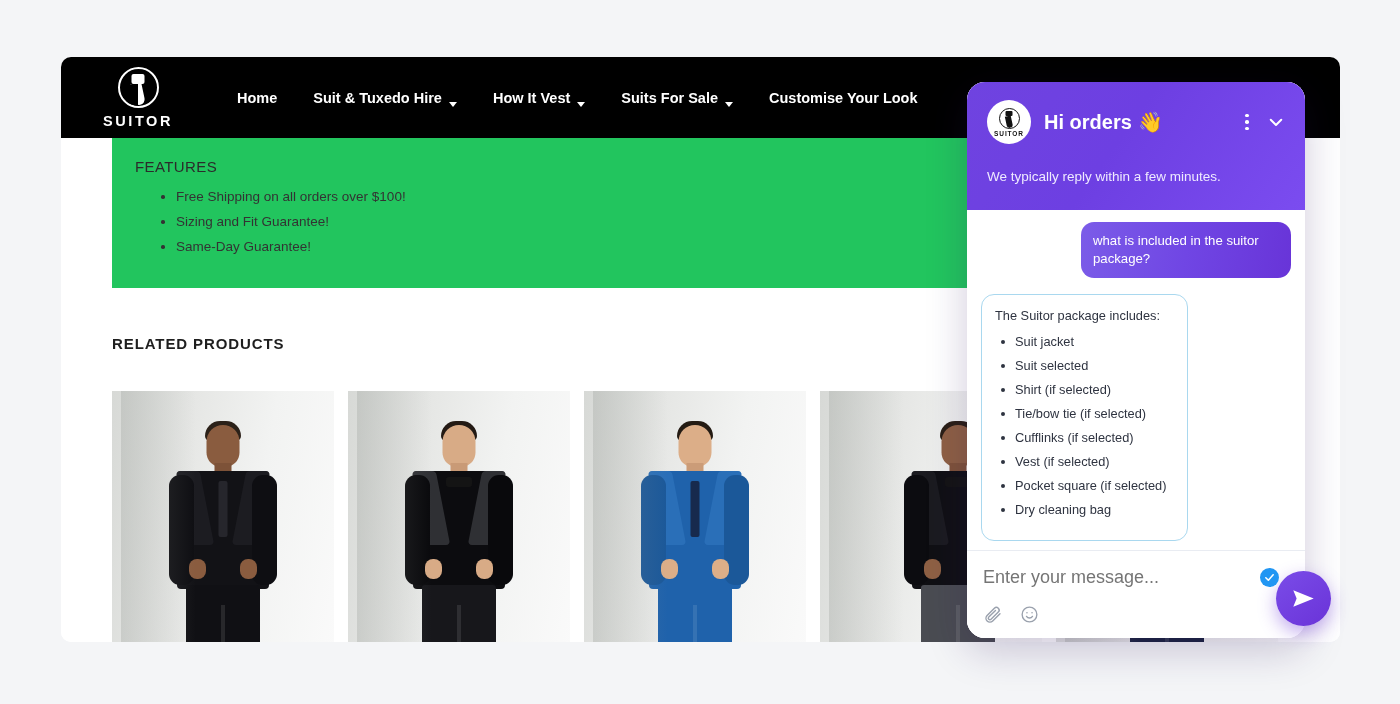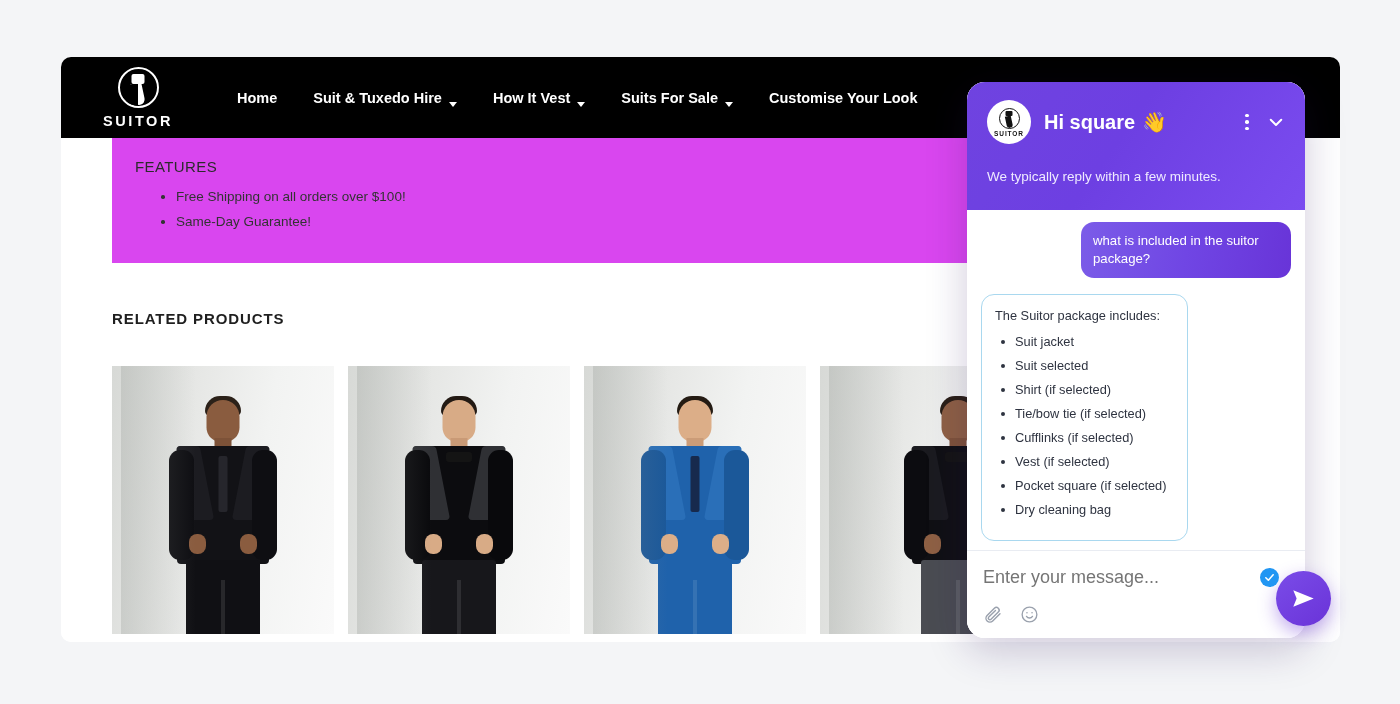--- a/index.html
+++ b/index.html
@@ -115,21 +115,21 @@
   
   .content {
     position: relative;
     height: 504px;
     background: #ffffff;
   }
 
   .features-box {
     margin: 0 0 0 51px;
     width: 1035px;
-    background: #d946ef;
+    background: #22c55e;
     padding: 20px 0 24px 23px;
   }
 
   .features-title {
     font-size: 15px;
     color: #2b2b2b;
     letter-spacing: 0.4px;
     margin-bottom: 14px;
   }
 
@@ -437,20 +437,21 @@
       </div>
     </nav>
   </div>
 
   <div class="content">
 
     <div class="features-box">
       <div class="features-title">FEATURES</div>
       <ul class="features-list">
         <li>Free Shipping on all orders over $100!</li>
+        <li>Sizing and Fit Guarantee!</li>
         <li>Same-Day Guarantee!</li>
       </ul>
     </div>
 
     <div class="related-title">RELATED PRODUCTS</div>
 
     <div class="products">
 
       <div class="product-card">
         <div class="photo">
@@ -569,21 +570,21 @@
       <div class="chat-header-row">
         <div class="chat-avatar">
           <div class="av-mark">
             <div class="am-tie"></div>
             <div class="am-body"></div>
           </div>
           <div class="av-word">SUITOR</div>
         </div>
 
         <div class="chat-title">
-          <span>Hi square</span>
+          <span>Hi orders</span>
           <span class="wave">👋</span>
         </div>
 
         <div class="chat-header-actions">
           <span class="dots-icon">
             <i></i>
               <i></i>
               <i></i>
           </span>
           <span class="chev-icon">

